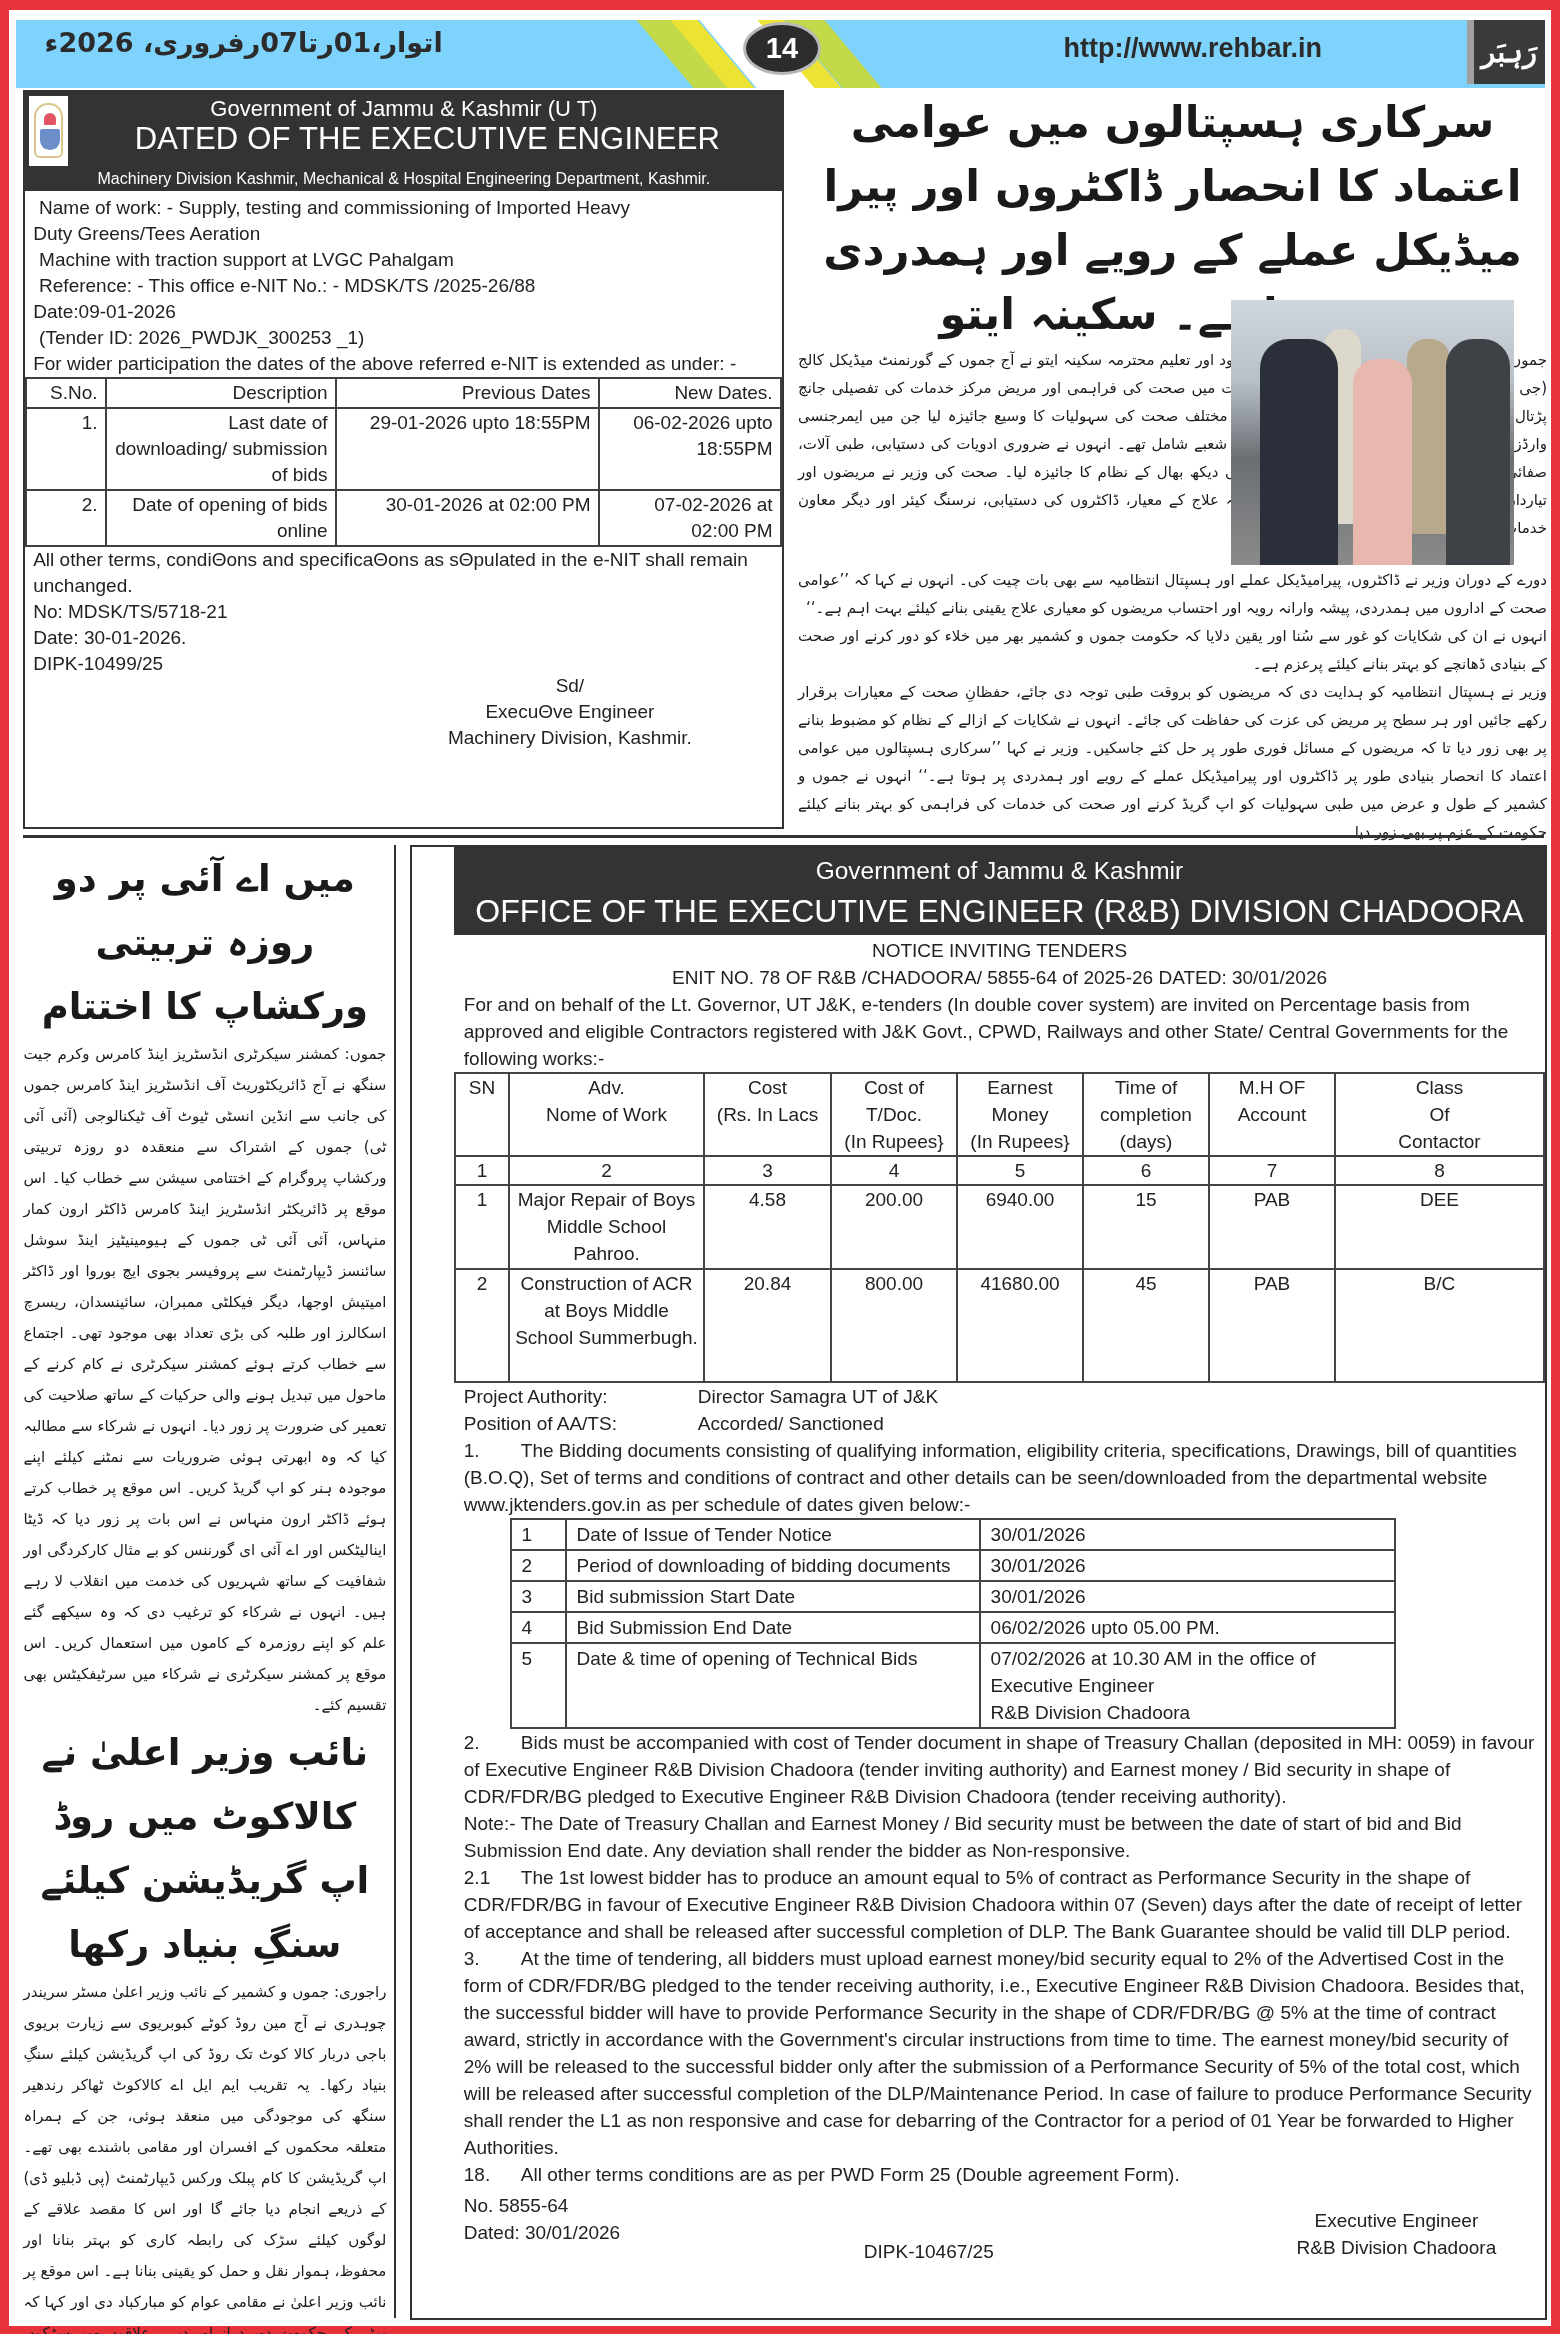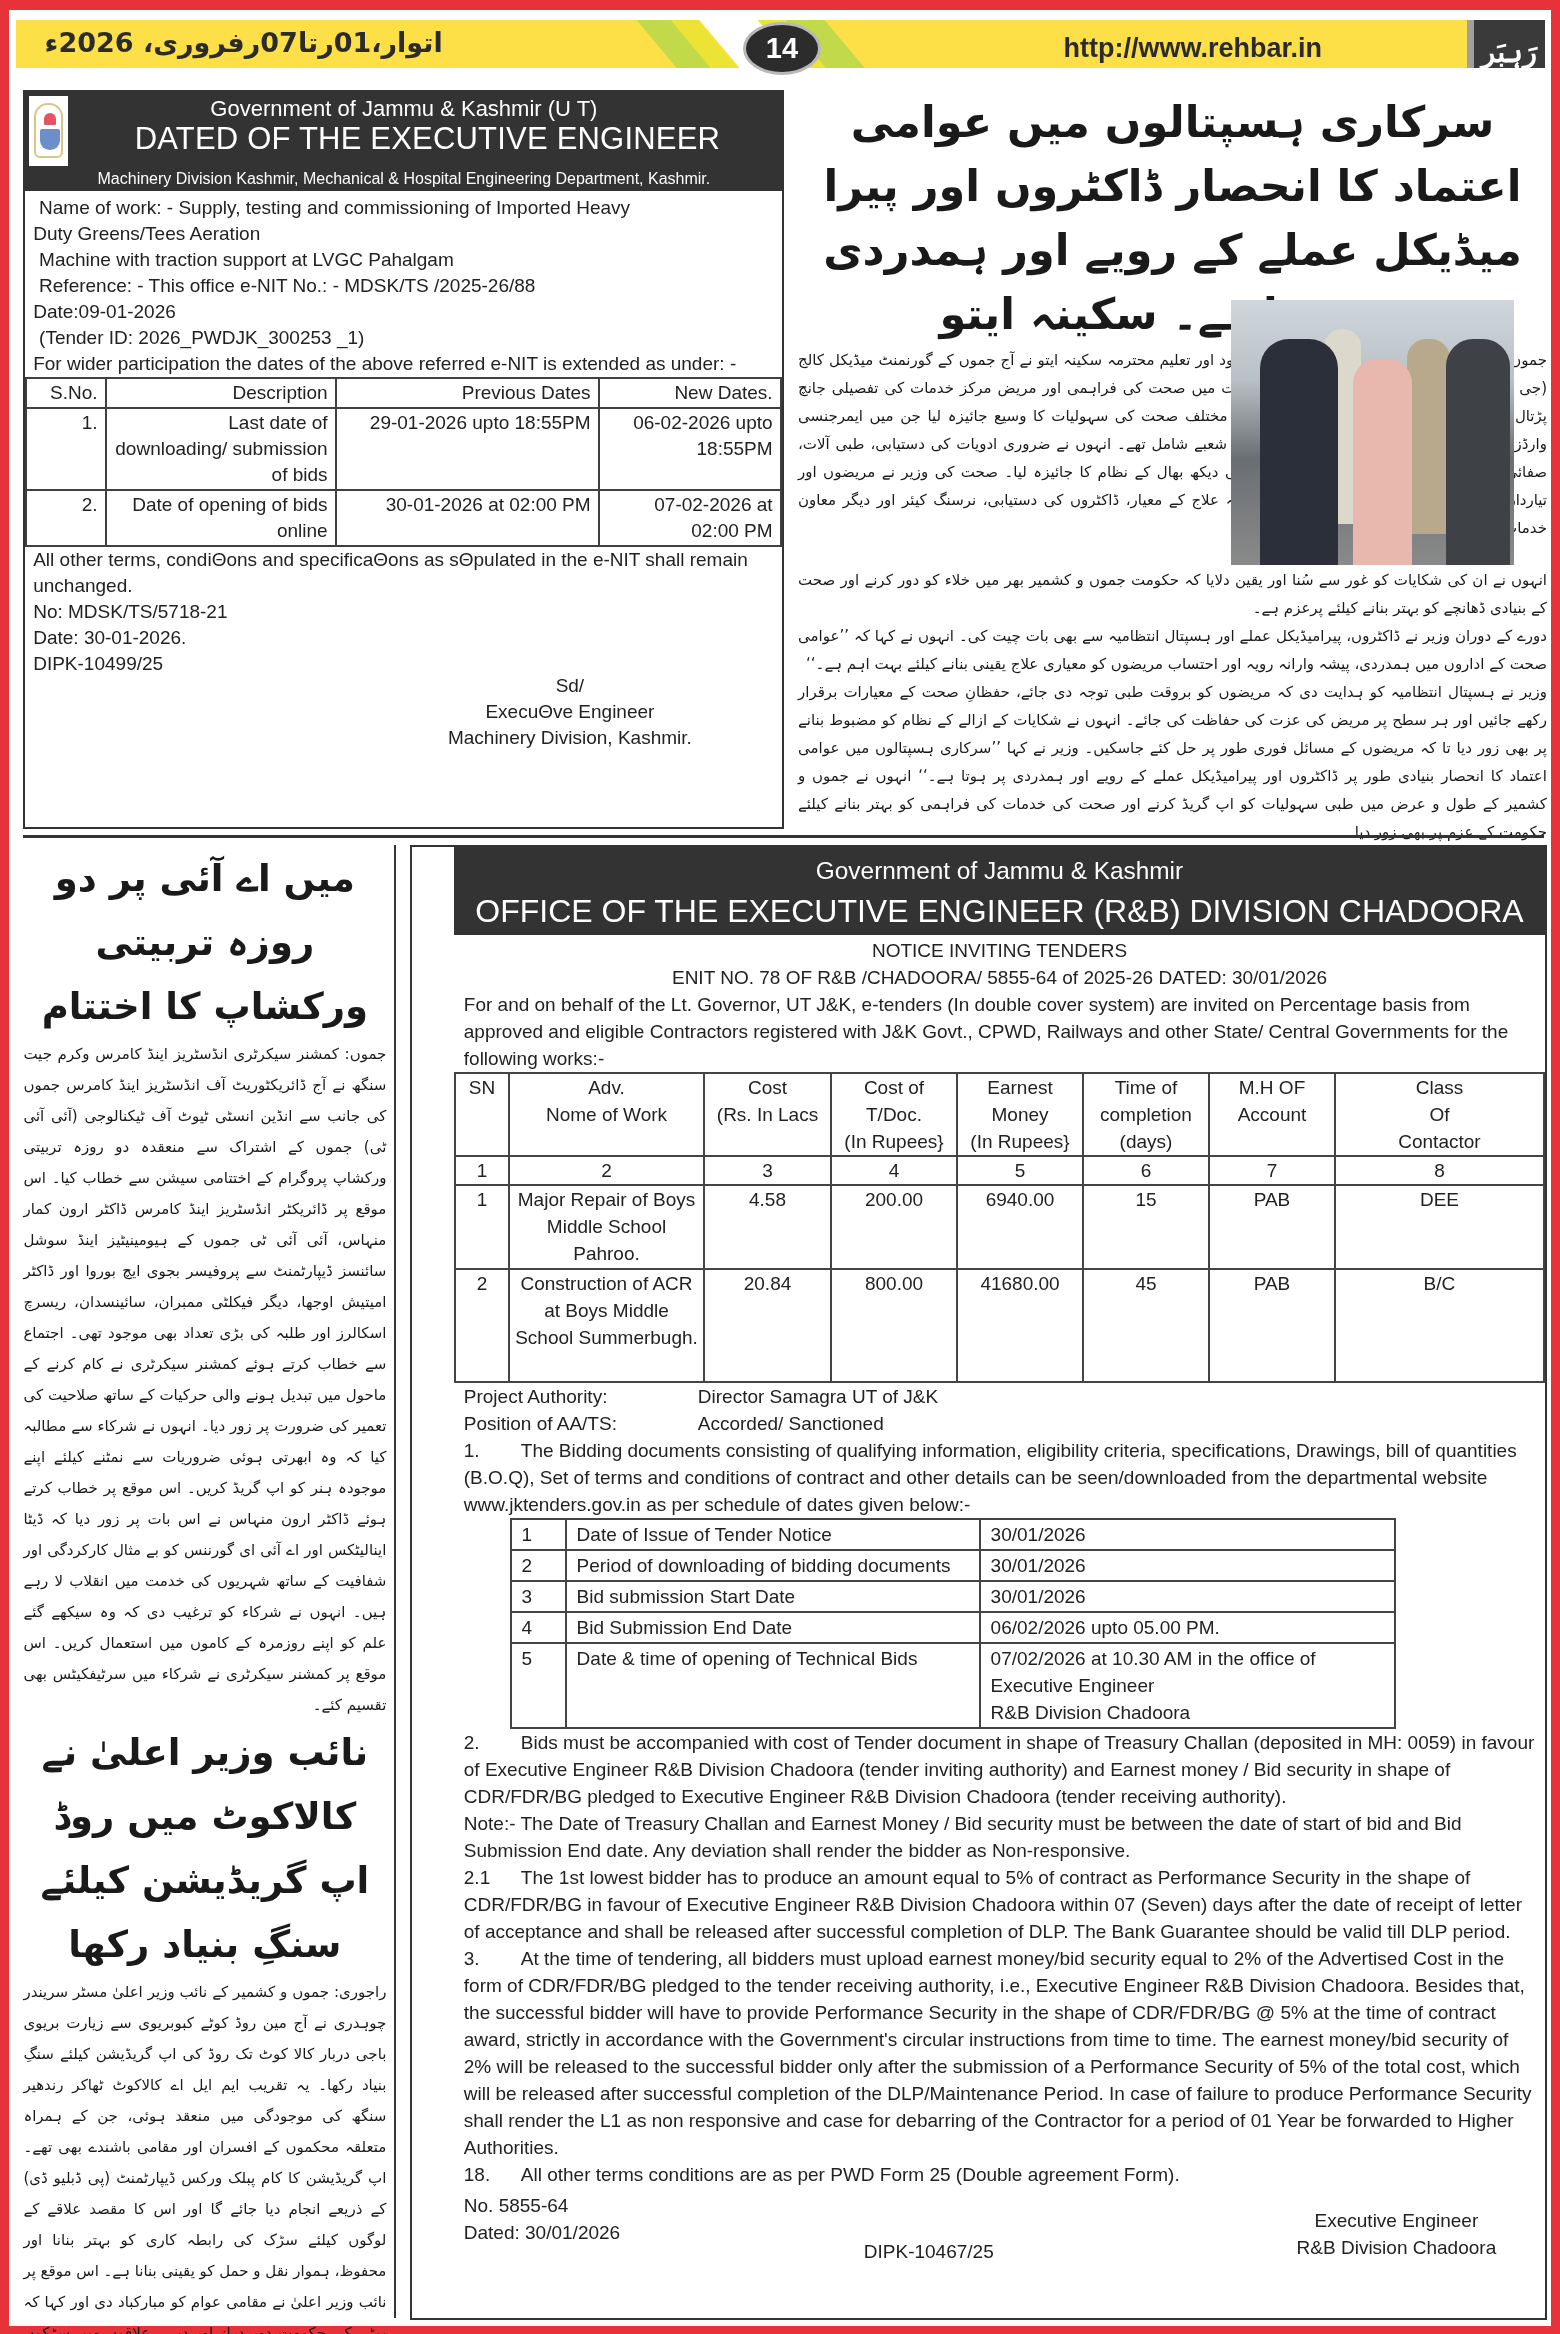--- a/index.html
+++ b/index.html
@@ -1,20 +1,20 @@
 <!DOCTYPE html>
 <html><head>
 <meta charset="utf-8">
 <style>
   * { box-sizing: border-box; margin: 0; padding: 0; }
   html, body { width: 1560px; height: 2335px; background: #ffffff; }
   body { font-family: "Liberation Sans", sans-serif; color: #222; position: relative; overflow: hidden; }
   .frame { position: absolute; left: 0; top: 0; width: 1560px; height: 2335px; border: 9.8px solid #e8323a; border-top-width: 10.7px; }
   
-  .masthead { position: absolute; left: 15.6px; top: 19.5px; width: 1529px; height: 48px; background: #fde047; overflow: hidden; padding-left: 32px; }
+  .masthead { position: absolute; left: 15.6px; top: 19.5px; width: 1529px; height: 68px; background: #7dd3fc; overflow: hidden; padding-left: 32px; }
   .masthead .stripe1 { position: absolute; left: 649px; top: -9.8px; width: 39px; height: 88px; background: #c2d94a; transform: skewX(40deg); }
   .masthead .stripe2 { position: absolute; left: 683px; top: -9.8px; width: 27px; height: 88px; background: #ede335; transform: skewX(40deg); }
   .masthead .stripe3 { position: absolute; left: 712px; top: -9.8px; width: 59px; height: 88px; background: #ffffff; transform: skewX(40deg); }
   .masthead .stripe4 { position: absolute; left: 770px; top: -9.8px; width: 27px; height: 88px; background: #ede335; transform: skewX(40deg); }
   .masthead .stripe5 { position: absolute; left: 798px; top: -9.8px; width: 39px; height: 88px; background: #c2d94a; transform: skewX(40deg); }
   .masthead-date { position: absolute; left: 29px; top: 7.8px; font-family: "DejaVu Sans", sans-serif; font-size: 27px; font-weight: bold; color: #2b2b2b; direction: rtl; unicode-bidi: plaintext; }
   .page-badge { position: absolute; left: 743px; top: 21.5px; width: 78px; height: 53px; border-radius: 50%; background: #2c2c2c; border: 3.9px solid #b8b8b8; color: #fff; font-size: 29px; font-weight: bold; display: flex; align-items: center; justify-content: center; z-index: 3; }
   .masthead-url { position: absolute; left: 1048px; top: 13.7px; font-size: 27px; font-weight: bold; color: #2b2b2b; }
   .brand-logo { position: absolute; right: 0; top: 0; width: 78px; height: 64px; background: #3a3a3a; border-left: 7.8px solid #a0a0a0; color: #fff; font-family: "DejaVu Serif", serif; font-size: 29px; font-weight: bold; display: flex; align-items: center; justify-content: center; direction: rtl; }
 
@@ -154,22 +154,22 @@
   </div>
 </div>
 <div style="position:absolute; left:1231px; top:296px; width:283px; height:265px;" class="photo">
   <div class="p4"></div>
     <div class="p5"></div>
     <div class="p1"></div>
     <div class="p2"></div>
     <div class="p3"></div>
 </div>
 <div class="urdu" style="position:absolute; left:798px; top:566px; width:749px; font-size:15px; line-height:28px; text-align:justify;">
+  <p>دورے کے دوران وزیر نے ڈاکٹروں، پیرامیڈیکل عملے اور ہسپتال انتظامیہ سے بھی بات چیت کی۔ انہوں نے کہا کہ ’’عوامی صحت کے اداروں میں ہمدردی، پیشہ وارانہ رویہ اور احتساب مریضوں کو معیاری علاج یقینی بنانے کیلئے بہت اہم ہے۔‘‘</p>
   <p>انہوں نے ان کی شکایات کو غور سے سُنا اور یقین دلایا کہ حکومت جموں و کشمیر بھر میں خلاء کو دور کرنے اور صحت کے بنیادی ڈھانچے کو بہتر بنانے کیلئے پرعزم ہے۔</p>
-  <p>دورے کے دوران وزیر نے ڈاکٹروں، پیرامیڈیکل عملے اور ہسپتال انتظامیہ سے بھی بات چیت کی۔ انہوں نے کہا کہ ’’عوامی صحت کے اداروں میں ہمدردی، پیشہ وارانہ رویہ اور احتساب مریضوں کو معیاری علاج یقینی بنانے کیلئے بہت اہم ہے۔‘‘</p>
   <p>وزیر نے ہسپتال انتظامیہ کو ہدایت دی کہ مریضوں کو بروقت طبی توجہ دی جائے، حفظانِ صحت کے معیارات برقرار رکھے جائیں اور ہر سطح پر مریض کی عزت کی حفاظت کی جائے۔ انہوں نے شکایات کے ازالے کے نظام کو مضبوط بنانے پر بھی زور دیا تا کہ مریضوں کے مسائل فوری طور پر حل کئے جاسکیں۔ وزیر نے کہا ’’سرکاری ہسپتالوں میں عوامی اعتماد کا انحصار بنیادی طور پر ڈاکٹروں اور پیرامیڈیکل عملے کے رویے اور ہمدردی پر ہوتا ہے۔‘‘ انہوں نے جموں و کشمیر کے طول و عرض میں طبی سہولیات کو اپ گریڈ کرنے اور صحت کی خدمات کی فراہمی کو بہتر بنانے کیلئے حکومت کے عزم پر بھی زور دیا۔</p>
 </div>
 
 <div class="divider-h"></div>
 <div class="vdivider"></div>
 
 <div class="leftcol urdu">
   <div class="h2">میں اے آئی پر دو روزہ تربیتی ورکشاپ کا اختتام</div>
   <div class="body">جموں: کمشنر سیکرٹری انڈسٹریز اینڈ کامرس وکرم جیت سنگھ نے آج ڈائریکٹوریٹ آف انڈسٹریز اینڈ کامرس جموں کی جانب سے انڈین انسٹی ٹیوٹ آف ٹیکنالوجی (آئی آئی ٹی) جموں کے اشتراک سے منعقدہ دو روزہ تربیتی ورکشاپ پروگرام کے اختتامی سیشن سے خطاب کیا۔ اس موقع پر ڈائریکٹر انڈسٹریز اینڈ کامرس ڈاکٹر ارون کمار منہاس، آئی آئی ٹی جموں کے ہیومینیٹیز اینڈ سوشل سائنسز ڈیپارٹمنٹ سے پروفیسر بجوی ایچ بوروا اور ڈاکٹر امیتیش اوجھا، دیگر فیکلٹی ممبران، سائینسدان، ریسرچ اسکالرز اور طلبہ کی بڑی تعداد بھی موجود تھی۔ اجتماع سے خطاب کرتے ہوئے کمشنر سیکرٹری نے کام کرنے کے ماحول میں تبدیل ہونے والی حرکیات کے ساتھ صلاحیت کی تعمیر کی ضرورت پر زور دیا۔ انہوں نے شرکاء سے مطالبہ کیا کہ وہ ابھرتی ہوئی ضروریات سے نمٹنے کیلئے اپنے موجودہ ہنر کو اپ گریڈ کریں۔ اس موقع پر خطاب کرتے ہوئے ڈاکٹر ارون منہاس نے اس بات پر زور دیا کہ ڈیٹا اینالیٹکس اور اے آئی ای گورننس کو بے مثال کارکردگی اور شفافیت کے ساتھ شہریوں کی خدمت میں انقلاب لا رہے ہیں۔ انہوں نے شرکاء کو ترغیب دی کہ وہ سیکھے گئے علم کو اپنے روزمرہ کے کاموں میں استعمال کریں۔ اس موقع پر کمشنر سیکرٹری نے شرکاء میں سرٹیفکیٹس بھی تقسیم کئے۔</div>
   <div class="h2">نائب وزیر اعلیٰ نے کالاکوٹ میں روڈ اپ گریڈیشن کیلئے سنگِ بنیاد رکھا</div>

